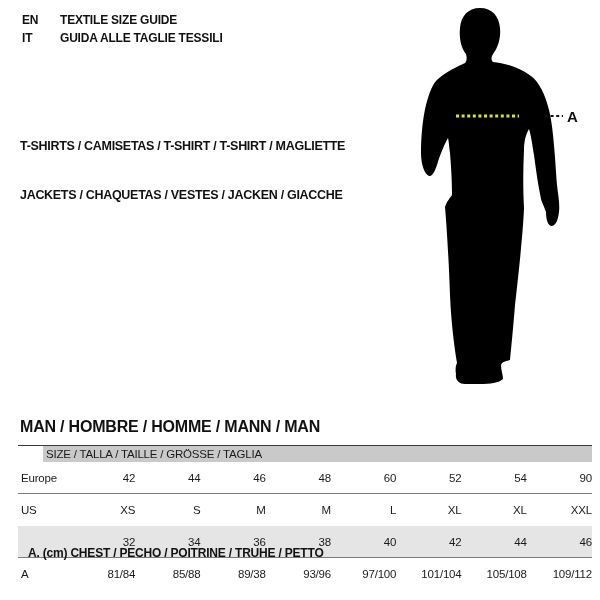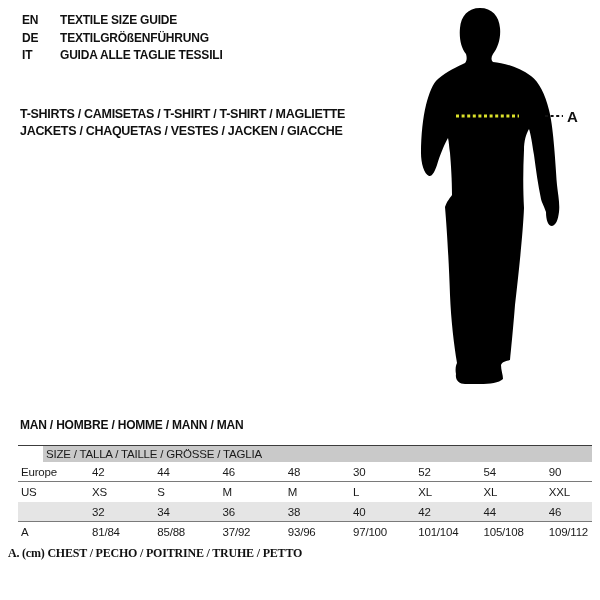--- a/index.html
+++ b/index.html
@@ -16,73 +16,69 @@
   .lang-block { position: absolute; left: 22px; top: 13px; }
   .lang-row { display: flex; height: 17.7px; align-items: flex-start; }
   .lang-code {
     width: 38px; font-size: 12px; font-weight: bold; letter-spacing: -0.2px;
   }
   .lang-text { font-size: 12px; font-weight: bold; letter-spacing: -0.2px; }
 
   
   .category-block { position: absolute; left: 20px; top: 106px; }
   .category-line {
-    font-size: 12.5px; font-weight: bold; letter-spacing: -0.3px; line-height: 16.6px;
+    font-size: 12.5px; font-weight: bold; letter-spacing: -0.3px; line-height: 16.6px; margin-top: 32px;
   }
 
   
   .figure-wrap { position: absolute; left: 405px; top: 5px; width: 178px; height: 385px; }
   .figure-wrap svg { display: block; width: 100%; height: 100%; }
   .measure-label {
     font-family: "Liberation Sans", sans-serif;
     font-size: 15px; font-weight: 600; fill: #111;
   }
 
   
   .gender-heading {
     position: absolute; left: 20px; top: 418px;
-    font-size: 12px; font-weight: bold; letter-spacing: -0.2px;
+    font-size: 16px; font-weight: bold; letter-spacing: -0.2px;
   }
 
   
   .size-table {
     position: absolute; left: 18px; top: 445px; width: 574px;
     border-top: 1px solid #3c3c3c;
     font-size: 11.5px; letter-spacing: -0.2px; color: #1a1a1a;
   }
   .t-header {
     height: 16px; line-height: 16px; background: #c9c9c9; padding-left: 3px; margin-left: 25px;
   }
   .t-row {
     display: grid;
     grid-template-columns: 52px repeat(8, 1fr);
-    height: 20px; align-items: center; gap: 22px;
+    height: 32px; align-items: center;
   }
   .t-row.sep { border-bottom: 1px solid #7a7a7a; }
   .t-row.stripe { background: #e5e5e5; }
   .t-label { padding-left: 3px; }
-  .t-cell { text-align: left; }
+  .t-cell { text-align: right; }
 
   
   .footnote {
-    position: absolute; left: 8px; top: 546px;
-    font-size: 12px; font-weight: bold; letter-spacing: -0.2px; font-family: Liberation Serif, serif;
+    position: absolute; left: 28px; top: 546px;
+    font-size: 12px; font-weight: bold; letter-spacing: -0.2px;
   }
 </style>
 </head>
 <body>
 
 <div class="lang-block">
   <div class="lang-row">
     <span class="lang-code">EN</span>
     <span class="lang-text">TEXTILE SIZE GUIDE</span>
-  </div>
-  <div class="lang-row">
-    <span class="lang-code">DE</span>
-    <span class="lang-text">TEXTILGRÖßENFÜHRUNG</span>
   </div>
   <div class="lang-row">
     <span class="lang-code">IT</span>
     <span class="lang-text">GUIDA ALLE TAGLIE TESSILI</span>
   </div>
 </div>
 
 <div class="category-block">
   <div class="category-line">T-SHIRTS / CAMISETAS / T-SHIRT / T-SHIRT / MAGLIETTE</div>
   <div class="category-line">JACKETS / CHAQUETAS / VESTES / JACKEN / GIACCHE</div>
@@ -139,21 +135,21 @@
 
 <div class="size-table">
   <div class="t-header">SIZE / TALLA / TAILLE / GRÖSSE / TAGLIA</div>
 
   <div class="t-row sep">
     <span class="t-label">Europe</span>
     <span class="t-cell">42</span>
     <span class="t-cell">44</span>
     <span class="t-cell">46</span>
     <span class="t-cell">48</span>
-    <span class="t-cell">30</span>
+    <span class="t-cell">60</span>
     <span class="t-cell">52</span>
     <span class="t-cell">54</span>
     <span class="t-cell">90</span>
   </div>
 
   <div class="t-row">
     <span class="t-label">US</span>
     <span class="t-cell">XS</span>
     <span class="t-cell">S</span>
     <span class="t-cell">M</span>
@@ -173,21 +169,21 @@
     <span class="t-cell">40</span>
     <span class="t-cell">42</span>
     <span class="t-cell">44</span>
     <span class="t-cell">46</span>
   </div>
 
   <div class="t-row">
     <span class="t-label">A</span>
     <span class="t-cell">81/84</span>
     <span class="t-cell">85/88</span>
-    <span class="t-cell">37/92</span>
+    <span class="t-cell">89/38</span>
     <span class="t-cell">93/96</span>
     <span class="t-cell">97/100</span>
     <span class="t-cell">101/104</span>
     <span class="t-cell">105/108</span>
     <span class="t-cell">109/112</span>
   </div>
 </div>
 
 <div class="footnote">A. (cm) CHEST / PECHO / POITRINE / TRUHE / PETTO</div>
 

